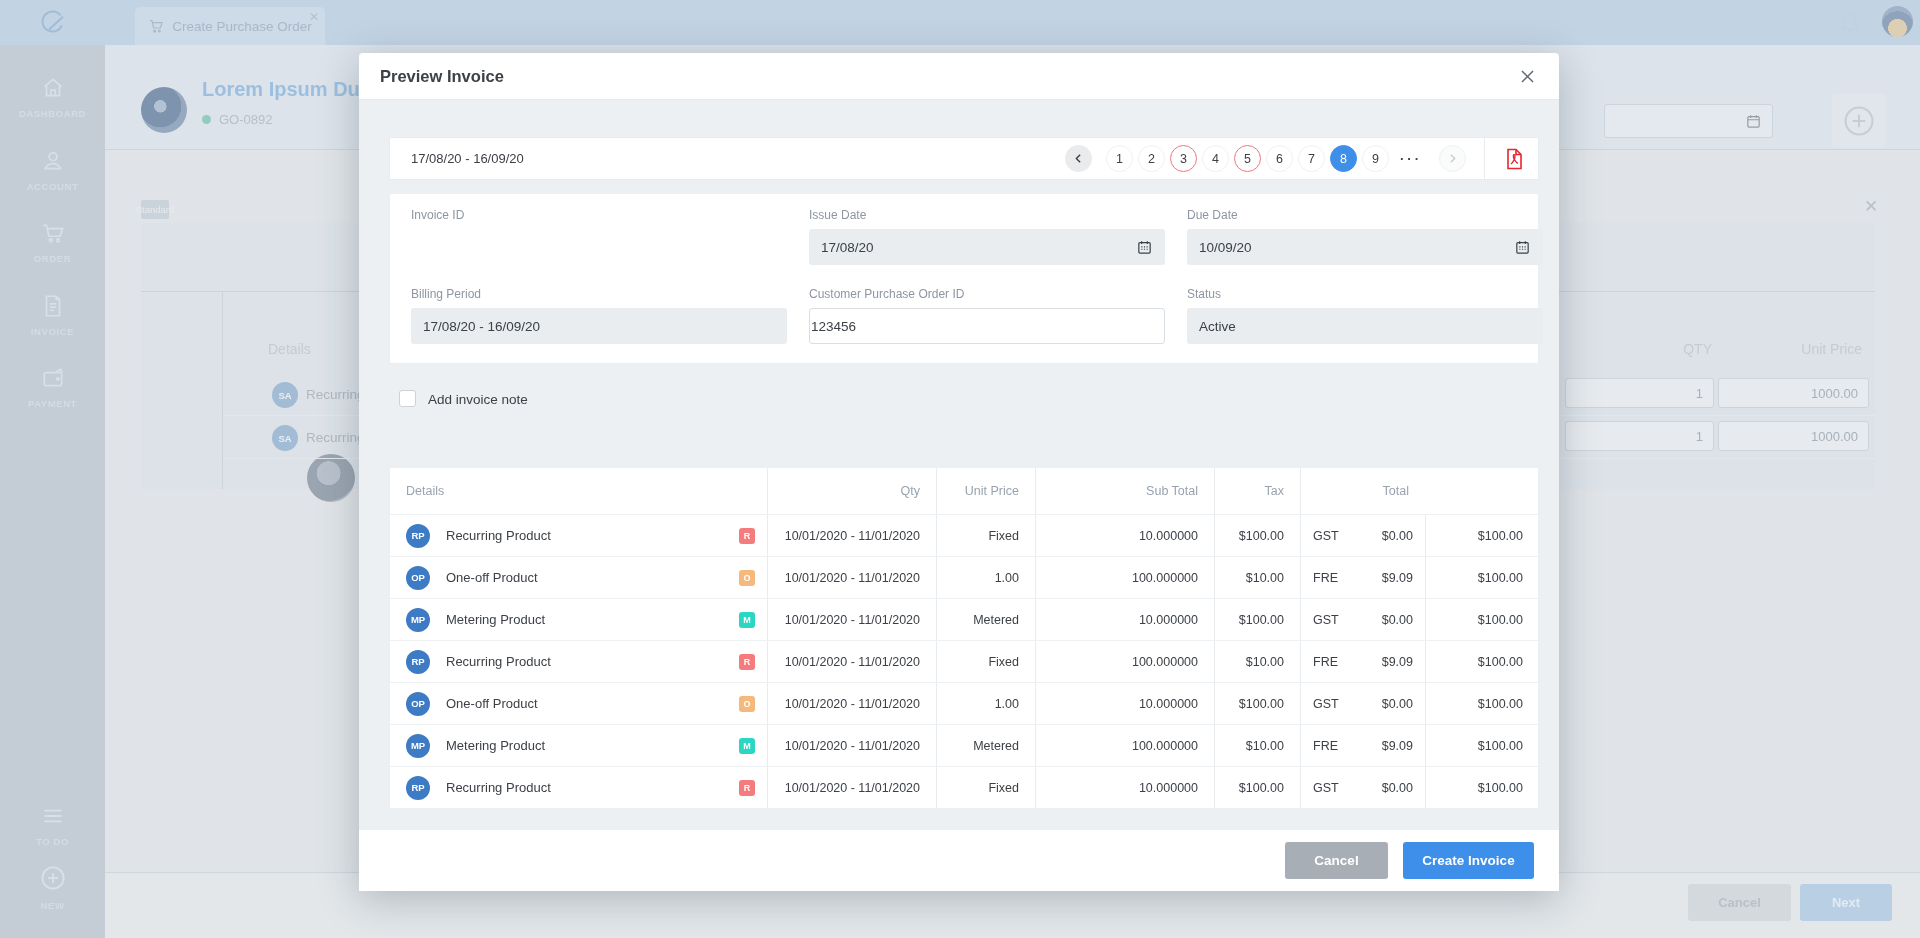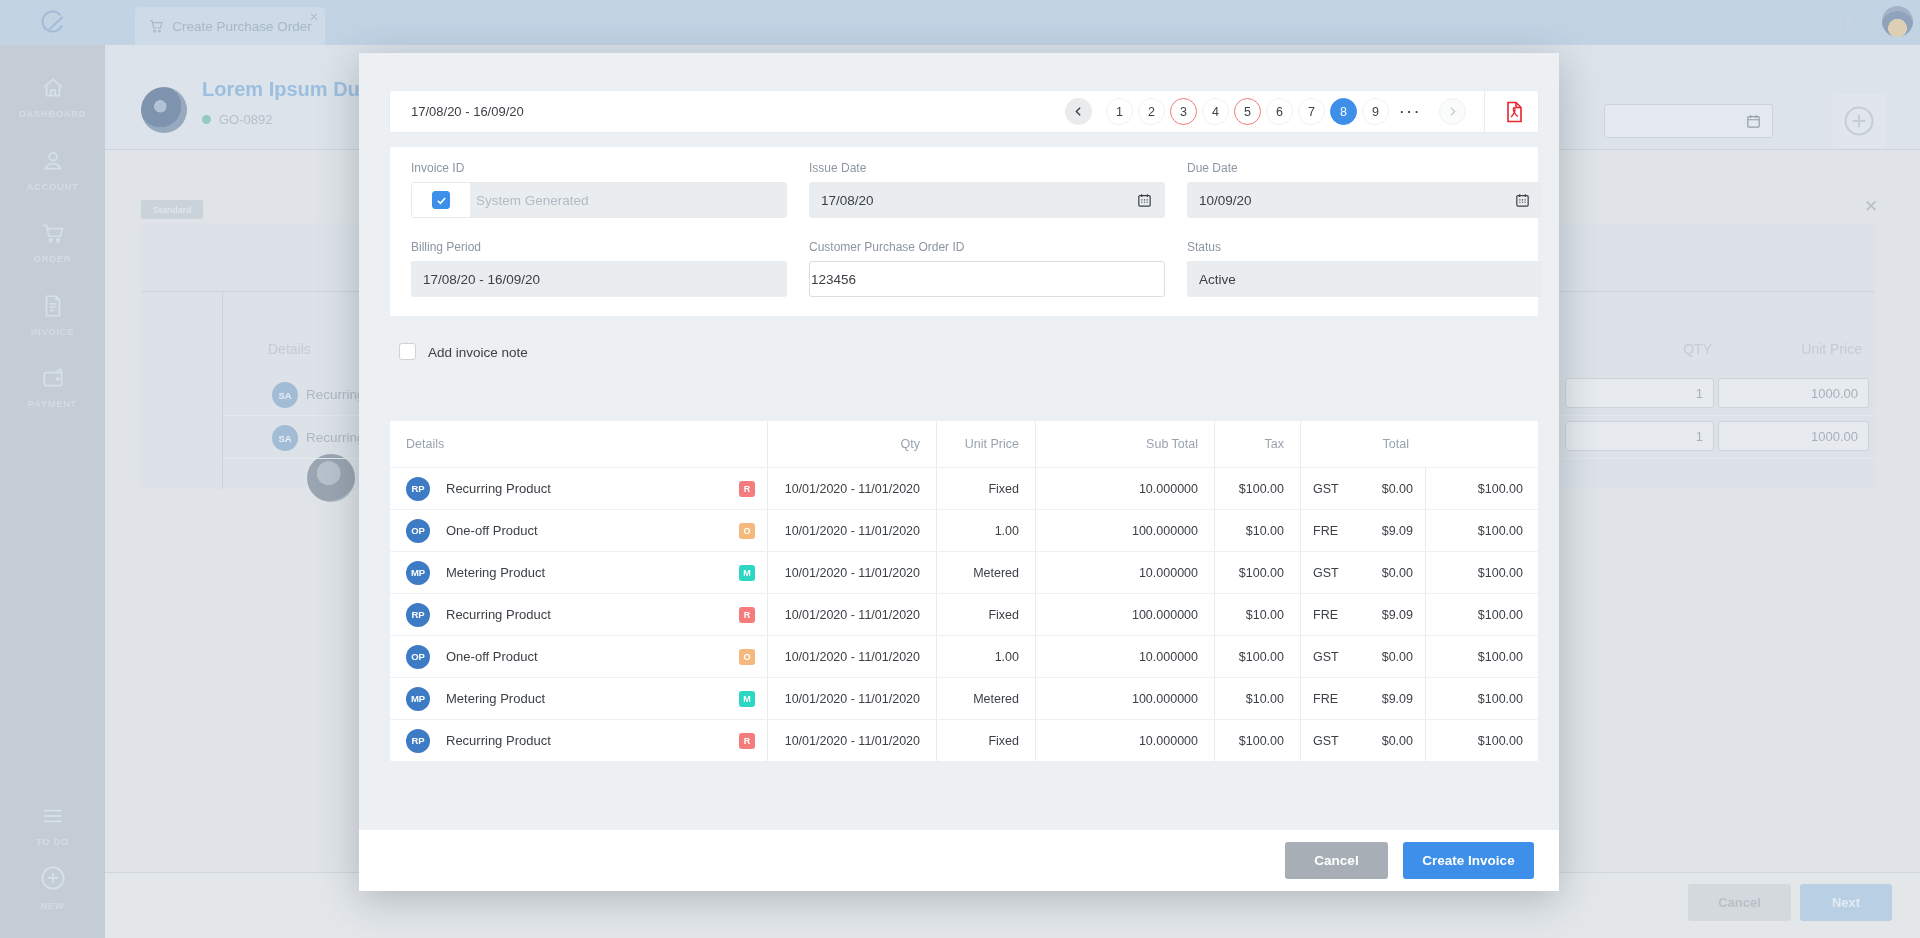--- a/index.html
+++ b/index.html
@@ -245,21 +245,21 @@
     </svg>
   </div>
   <div class="bg-pluscard">
     <svg width="38" height="38" viewBox="0 0 24 24" fill="none" stroke="#c4ced8" stroke-width="1.3">
       <circle cx="12" cy="12" r="8.5"></circle>
         <path d="M12 8v8M8 12h8"></path>
     </svg>
   </div>
   <div class="bg-close-x">✕</div>
 
-  <div style="position:absolute;left:141px;top:200px;width:62px;height:19px;background:#cbd3da;border-radius:2px;display:flex;align-items:center;justify-content:center;font-size:9.5px;font-weight:normal;color:#e6eaee;">Standard</div>
+  <div style="position:absolute;left:141px;top:200px;width:28px;height:19px;background:#cbd3da;border-radius:2px;display:flex;align-items:center;justify-content:center;font-size:9.5px;font-weight:normal;color:#e6eaee;">Standard</div>
 
   <div class="bg-card">
     <div class="prod-avatar"></div>
     <div class="prod-title">Add fixed produc</div>
   </div>
   <div class="bg-card-lines">
     <div class="hdiv" style="position:absolute;left:141px;top:291px;width:1734px;height:1px;background:#ccd4da;"></div>
     <div style="position:absolute;left:222px;top:291px;width:1px;height:198px;background:#ccd4da;"></div>
     <div class="bg-rowline" style="top:415px"></div>
     <div class="bg-rowline" style="top:458px"></div>
@@ -279,20 +279,28 @@
   <div class="bg-input" style="left:1565px;top:421px;width:149px;">1</div>
   <div class="bg-input" style="left:1718px;top:421px;width:151px;">1000.00</div>
 
   <div class="bg-footer"></div>
   <button class="bg-btn cancel">Cancel</button>
   <button class="bg-btn next">Next</button>
 </div>
 
 <div class="modal">
 
+  <div class="modal-header">
+    <span class="modal-title">Preview Invoice</span>
+    <button class="modal-close">
+      <svg width="19" height="19" viewBox="0 0 24 24" fill="none" stroke="#60676e" stroke-width="1.8">
+        <path d="M5 5l14 14M19 5L5 19"></path>
+      </svg>
+    </button>
+  </div>
 
   <div class="modal-body">
 
     <div class="pagebar">
       <span class="range">17/08/20 - 16/09/20</span>
       <div class="pager">
         <button class="pg-nav pg-prev">
           <svg width="13" height="13" viewBox="0 0 24 24" fill="none" stroke="#3c4147" stroke-width="2.6">
               <path d="M15 5l-7 7 7 7"></path>
             </svg>
@@ -319,30 +327,20 @@
               <path d="M12 1.5v5h5"></path>
             <path d="M7 16c2-1.5 4.5-6 4-8.5-.3-1.3-1.6-1-1.7.2-.2 2.6 2.5 6.8 4.7 7.6" stroke-width="1.3"></path>
           </svg>
         </button>
       </div>
     </div>
 
     <div class="form-card">
       <div>
         <div class="f-label">Invoice ID</div>
-        <div class="f-composite">
-          <div class="cb-cell">
-            <span class="checkbox" data-checked="true">
-              <svg width="11" height="11" viewBox="0 0 24 24" fill="none" stroke="#ffffff" stroke-width="3.4">
-                  <path d="M4 12.5l5.5 5.5L20 6.5"></path>
-                </svg>
-            </span>
-          </div>
-          <div class="ph-cell">System Generated</div>
-        </div>
       </div>
       <div>
         <div class="f-label">Issue Date</div>
         <div class="f-gray with-icon">
           <span>17/08/20</span>
           <svg width="17" height="17" viewBox="0 0 24 24" fill="none" stroke="#3c4147" stroke-width="1.7">
             <rect x="4" y="5" width="16" height="15" rx="1.5"></rect>
               <path d="M8 3v4M16 3v4"></path>
               <path d="M7.5 11h1.6M11.2 11h1.6M14.9 11h1.6M7.5 14.5h1.6M11.2 14.5h1.6M14.9 14.5h1.6"></path>
           </svg>

